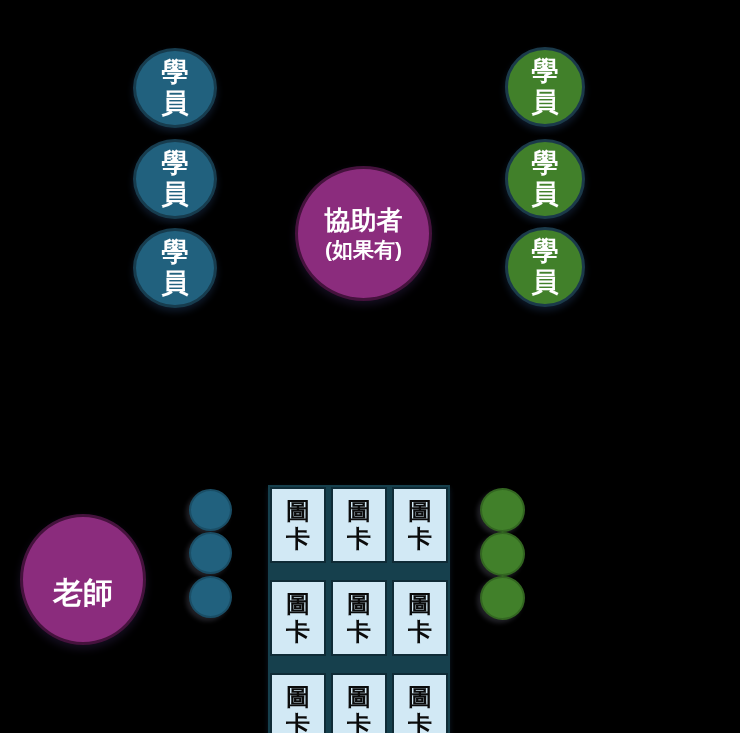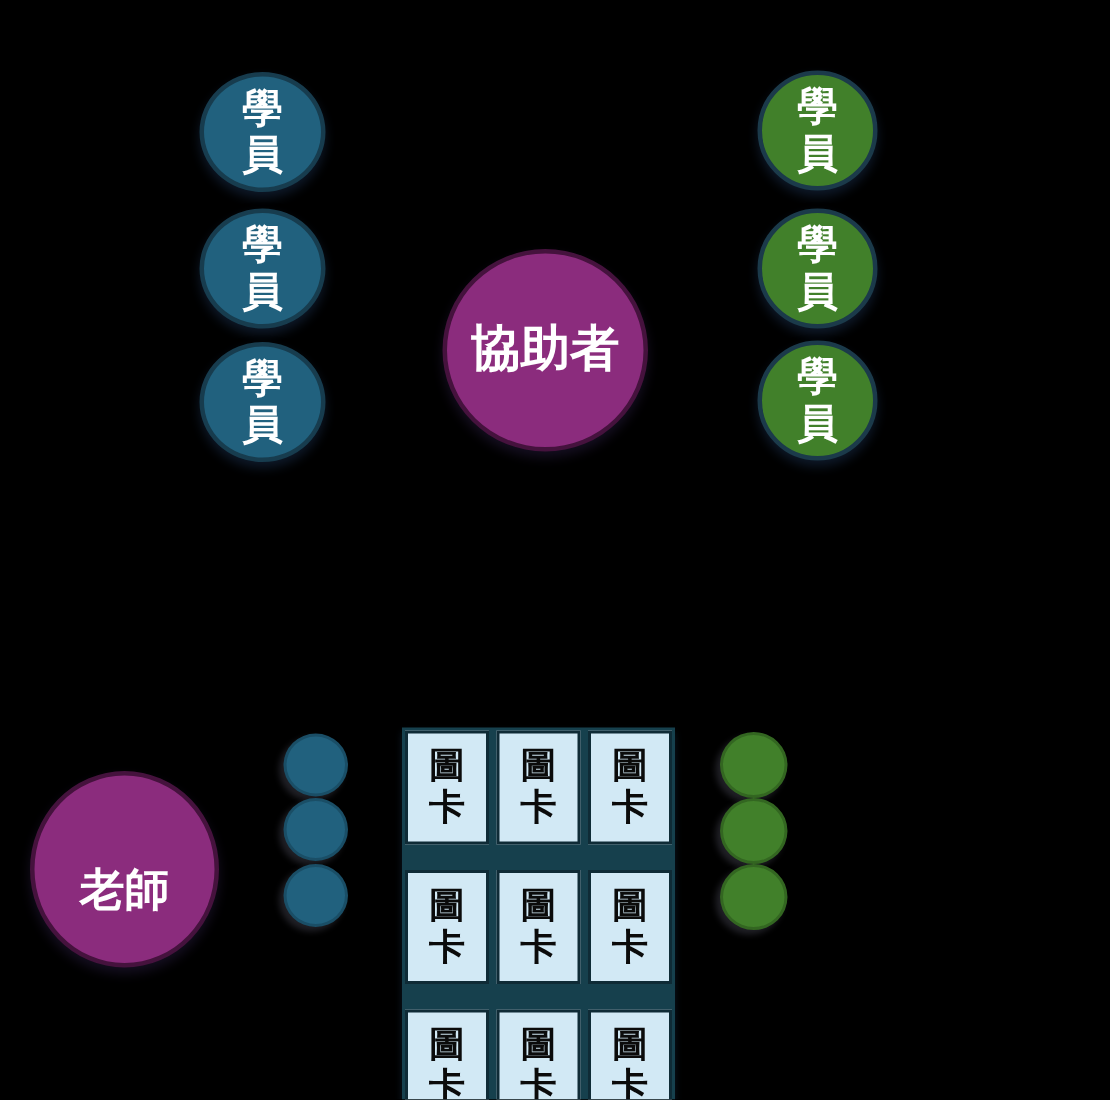--- a/index.html
+++ b/index.html
@@ -6,21 +6,21 @@
     margin: 0;
     padding: 0;
     background: #000000;
   }
   .stage {
     position: relative;
     width: 661px;
     height: 733px;
     background: #000000;
     overflow: hidden;
-    font-family: Liberation Serif, serif;
+    font-family: Liberation Sans, sans-serif;
   }
   .circle {
     position: absolute;
     border-radius: 50%;
     display: flex;
     align-items: center;
     justify-content: center;
     box-sizing: border-box;
   }
   .teal {
@@ -54,21 +54,21 @@
     line-height: 1.16;
     text-align: center;
     word-break: break-all;
     font-weight: bold;
     color: #ffffff;
     font-size: 27px;
     letter-spacing: 0;
   }
   .facilitator-inner { text-align: center; }
   .facilitator-title {
-    font-size: 33px;
+    font-size: 26px;
     font-weight: bold;
     color: #ffffff;
     line-height: 1.2;
   }
   .facilitator-sub {
     font-size: 21px;
     font-weight: bold;
     color: #ffffff;
     line-height: 1.2;
   }
@@ -116,20 +116,21 @@
   <div class="circle teal" style="left:133px; top:139px; width:84px; height:80px;">
     <span class="vtext">學員</span>
   </div>
   <div class="circle teal" style="left:133px; top:228px; width:84px; height:80px;">
     <span class="vtext">學員</span>
   </div>
 
   <div class="circle purple" style="left:295px; top:166px; width:137px; height:135px;">
     <div class="facilitator-inner">
       <div class="facilitator-title">協助者</div>
+      <div class="facilitator-sub">(如果有)</div>
     </div>
   </div>
 
   <div class="circle green" style="left:505px; top:47px; width:80px; height:80px;">
     <span class="vtext">學員</span>
   </div>
   <div class="circle green" style="left:505px; top:139px; width:80px; height:80px;">
     <span class="vtext">學員</span>
   </div>
   <div class="circle green" style="left:505px; top:227px; width:80px; height:80px;">

